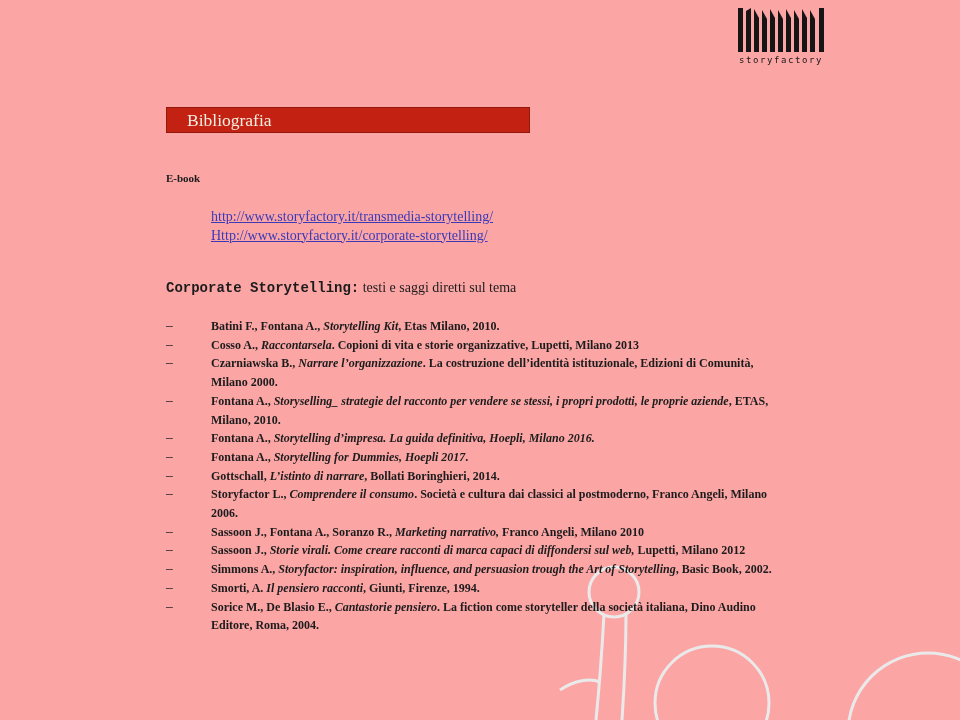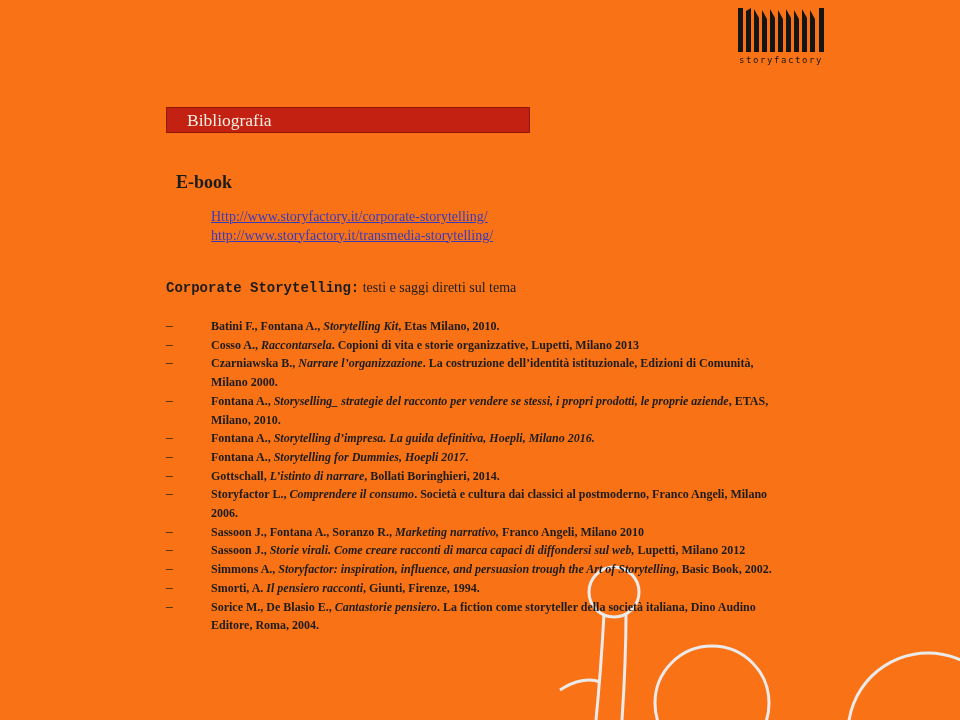--- a/index.html
+++ b/index.html
@@ -9,21 +9,21 @@
     --link-blue:#3a3ab8;
     --body-text:#1c1c1c;
     --watermark-gray:#eaeaea;
     --logo-black:#151515;
   }
   html,body{margin:0;padding:0;}
   body{background:#fff;}
   .slide{
     position:relative;
     width:960px;height:720px;
-    background:#f97316;
+    background:#fca5a5;
     font-family:"Liberation Serif", serif;
     color:var(--body-text);
     overflow:hidden;
   }
   
   .watermark{position:absolute;left:0;top:0;width:960px;height:720px;pointer-events:none;}
   
   .logo{position:absolute;left:737px;top:8px;width:88px;text-align:center;}
   .logo-bars{display:block;margin:0 auto;}
   .logo-wordmark{
@@ -39,22 +39,22 @@
     border:1px solid var(--accent-red-border);
     box-sizing:border-box;
   }
   .banner-title{
     display:block;padding-left:20px;
     font-size:17.5px;line-height:24px;
     color:var(--banner-text);
   }
   
   .ebook-heading{
-    position:absolute;left:176px;top:172px;
-    font-size:18px;font-weight:bold;
+    position:absolute;left:166px;top:172px;
+    font-size:11px;font-weight:bold;
   }
   .ebook-links{position:absolute;left:211px;top:208px;}
   .ebook-links a{
     display:block;
     font-size:14px;line-height:18.6px;
     color:var(--link-blue);
     text-decoration:underline;
   }
   
   .corporate-line{
@@ -104,22 +104,22 @@
     <span class="logo-wordmark">storyfactory</span>
   </div>
 
   <div class="banner">
     <span class="banner-title">Bibliografia</span>
   </div>
 
   <div class="ebook-heading">E-book</div>
 
   <div class="ebook-links">
+    <a href="#">http://www.storyfactory.it/transmedia-storytelling/</a>
     <a href="#">Http://www.storyfactory.it/corporate-storytelling/</a>
-    <a href="#">http://www.storyfactory.it/transmedia-storytelling/</a>
   </div>
 
   <div class="corporate-line">
     <span class="bold">Corporate Storytelling:</span><span> testi e saggi diretti sul tema</span>
   </div>
 
   <div class="bib-list">
       <div class="bib-item">
         <span class="bib-bullet">–</span>
         <span class="bib-text"><span>Batini F., Fontana A., </span><em>Storytelling Kit</em><span>, Etas Milano, 2010.</span></span>

